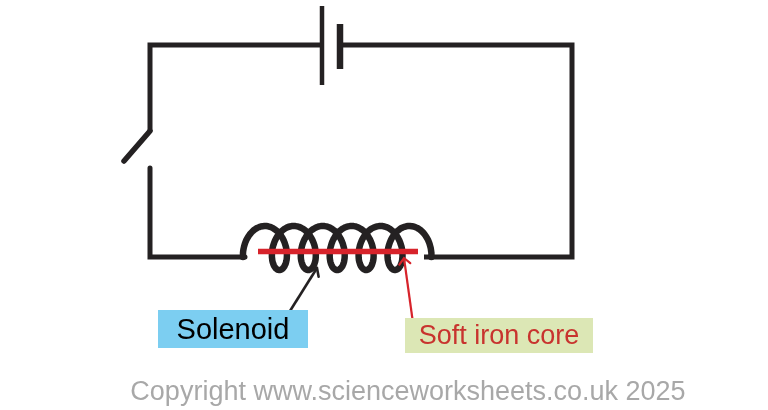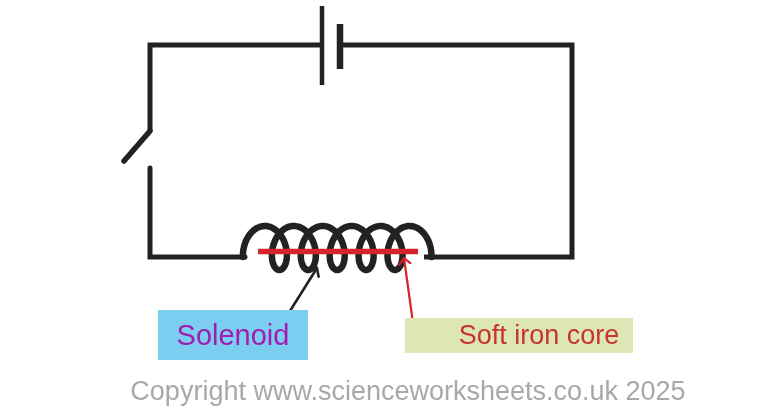--- a/index.html
+++ b/index.html
@@ -24,34 +24,33 @@
     position: absolute;
     display: flex;
     align-items: center;
     justify-content: center;
     white-space: nowrap;
   }
   .label-solenoid {
     left: 158px;
     top: 310px;
     width: 150px;
-    height: 50px;
+    height: 38px;
     background: var(--solenoid-label-bg, #7CCEF1);
-    color: #a21caf;
+    color: #000000;
     font-size: 29px;
   }
   .label-core {
     left: 405px;
     top: 318px;
     width: 188px;
     height: 35px;
     background: var(--core-label-bg, #DCE7B5);
     color: var(--core-label-text, #C8332E);
     font-size: 27px;
-    padding-left: 40px;
   }
   .copyright {
     position: absolute;
     left: 0;
     top: 376px;
     width: 768px;
     text-align: center;
     color: var(--copyright, #A8A8A8);
     font-size: 27px;
     margin-left: 24px;

